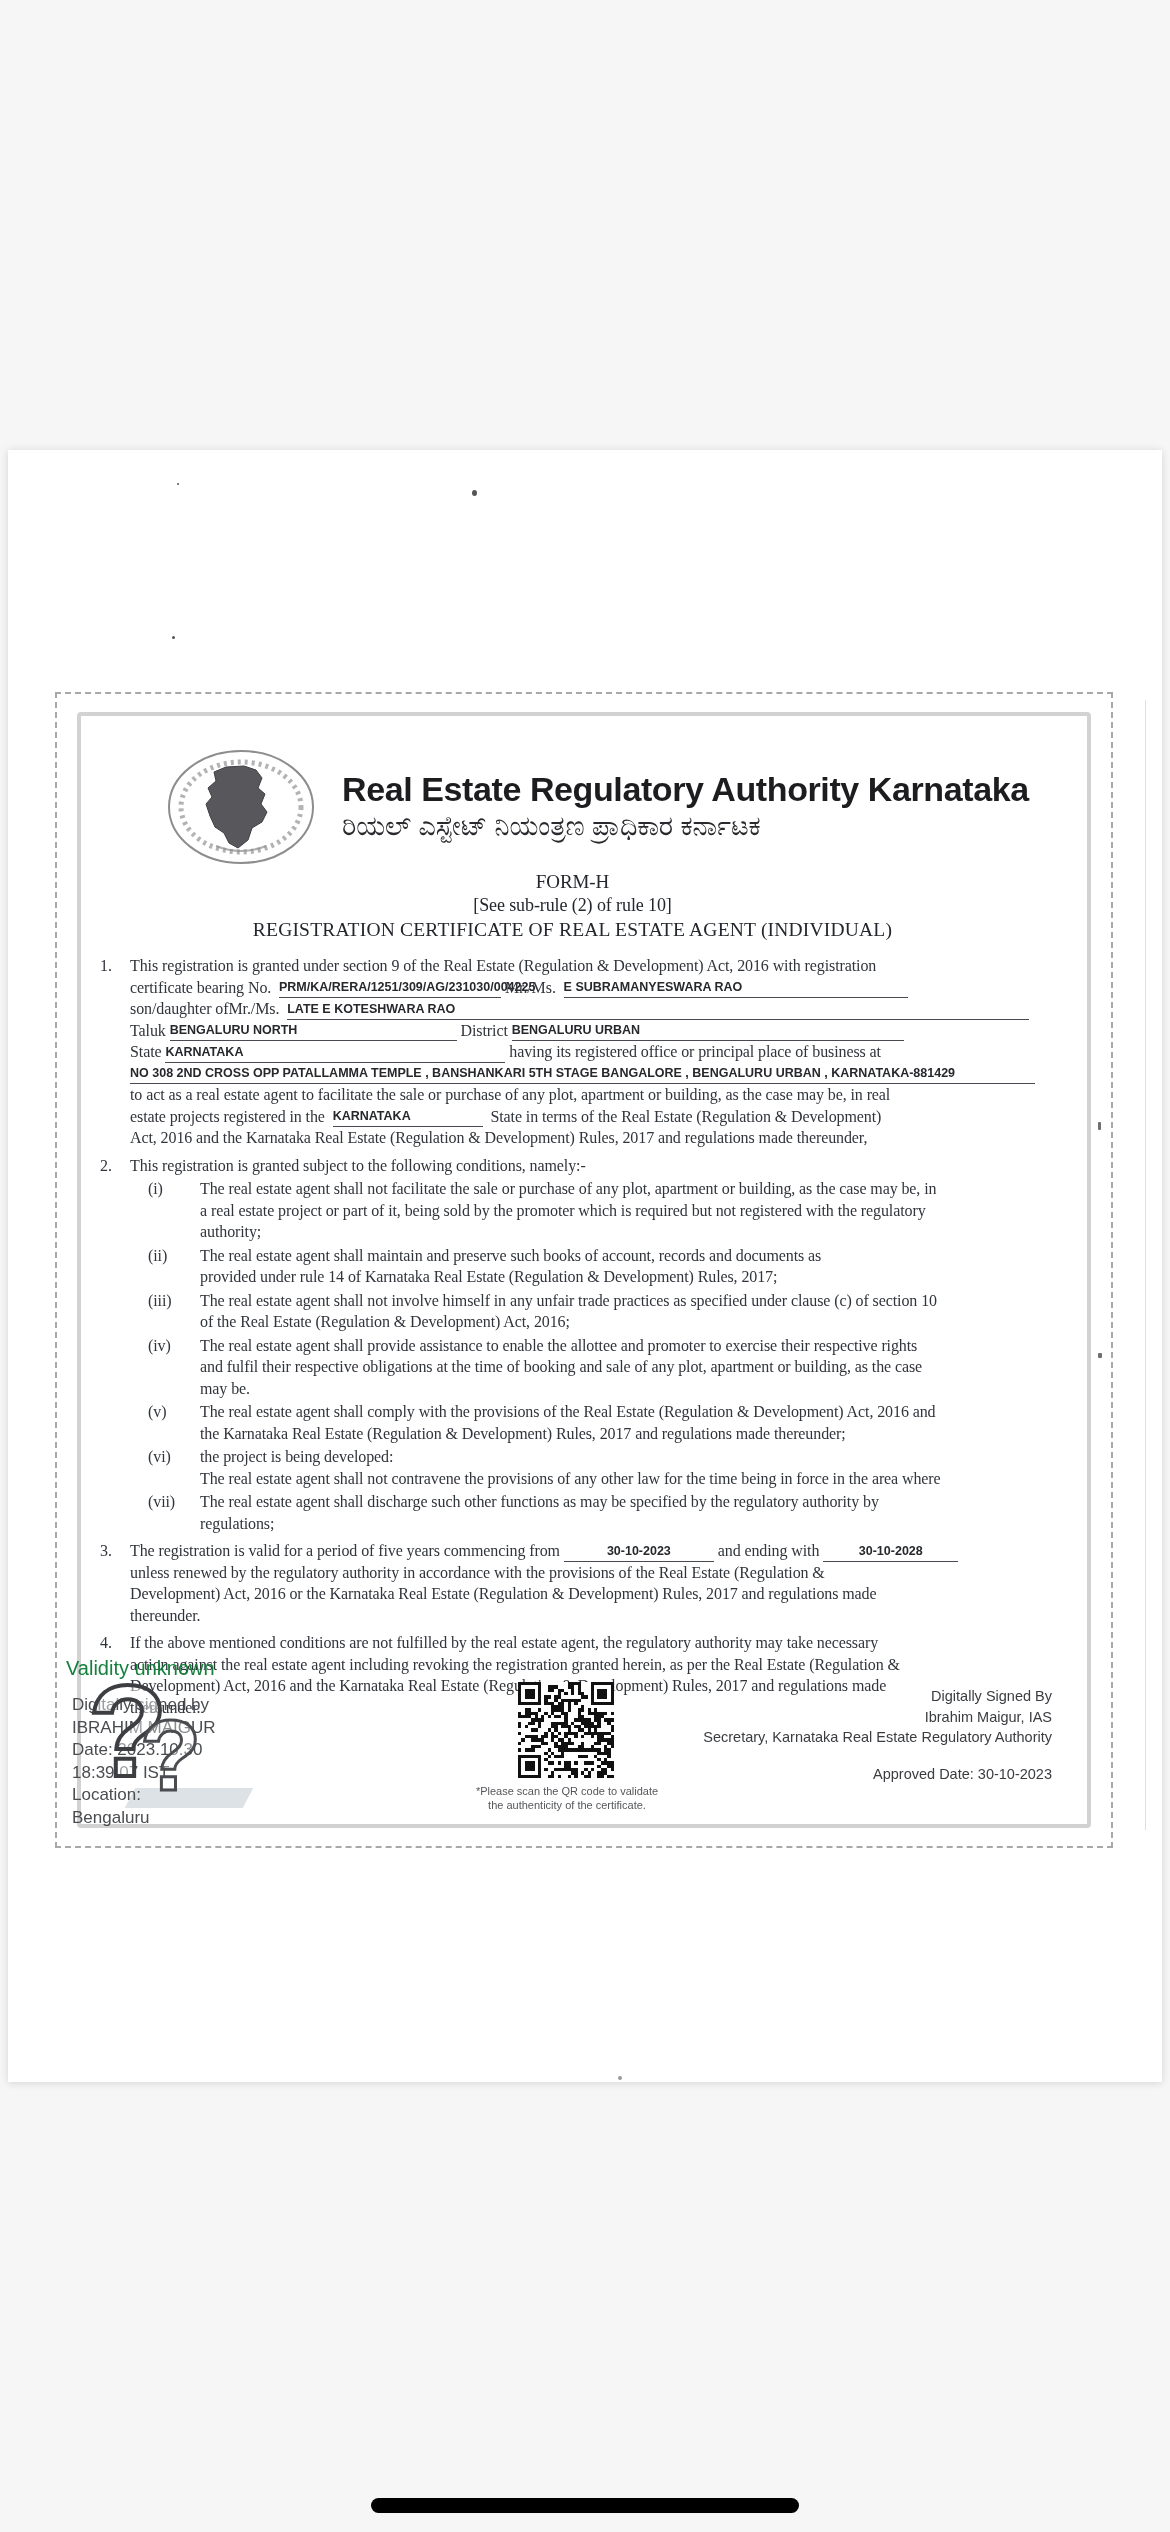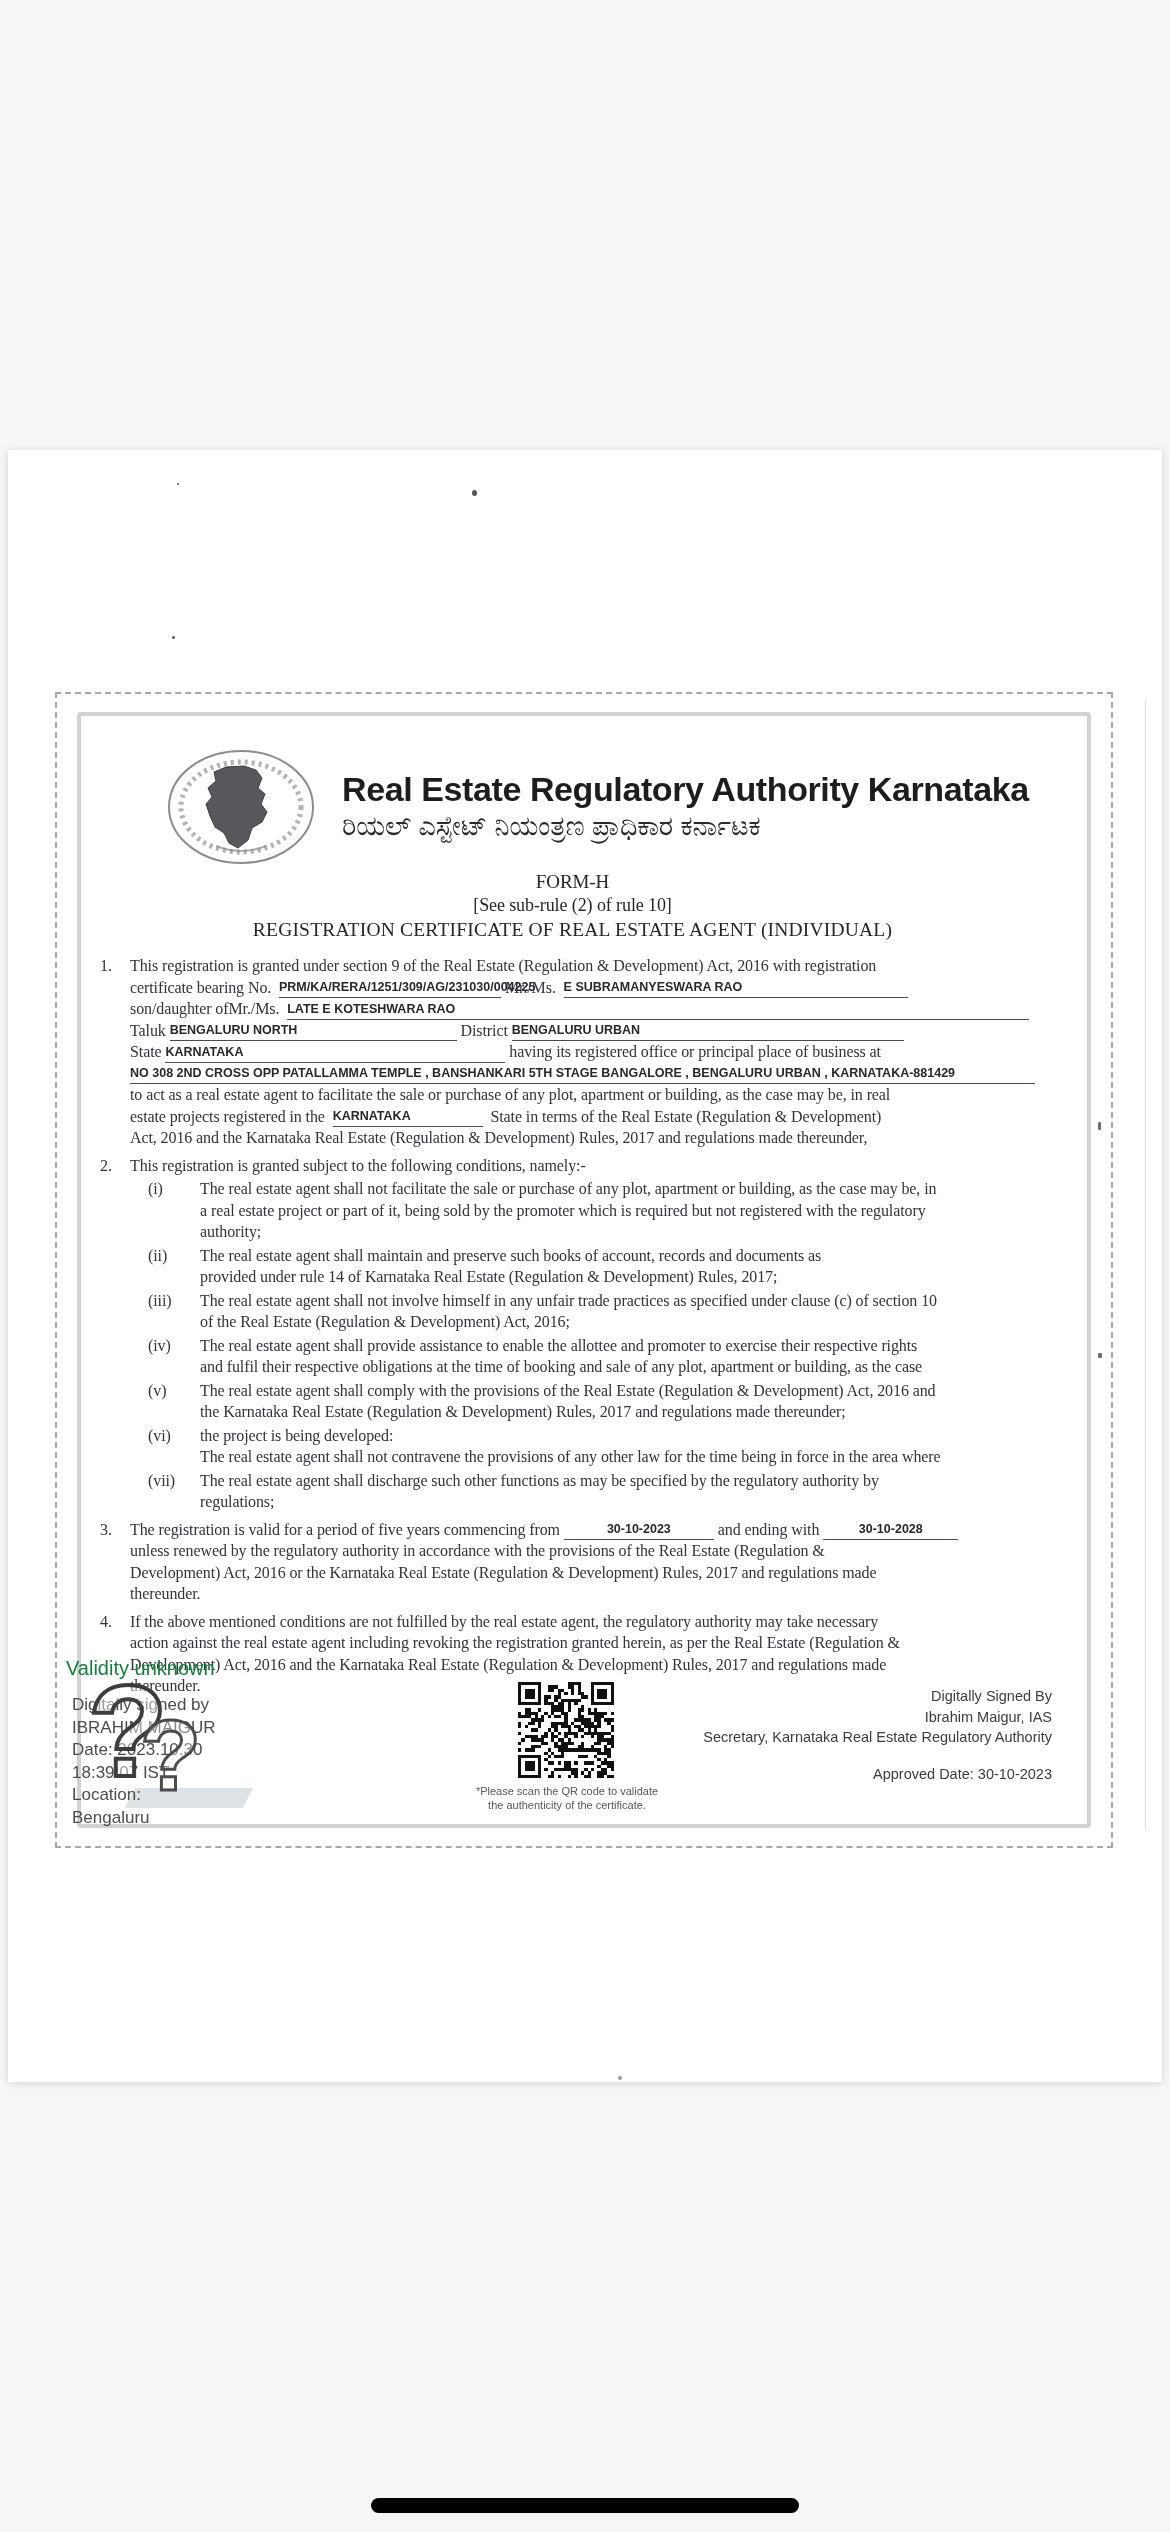--- a/index.html
+++ b/index.html
@@ -215,20 +215,21 @@
       <div class="cond-text">
         <div class="ln">The real estate agent shall not involve himself in any unfair trade practices as specified under clause (c) of section 10</div>
         <div class="ln">of the Real Estate (Regulation &amp; Development) Act, 2016;</div>
       </div>
     </div>
     <div class="cond">
       <div class="cond-label">(iv)</div>
       <div class="cond-text">
         <div class="ln">The real estate agent shall provide assistance to enable the allottee and promoter to exercise their respective rights</div>
         <div class="ln">and fulfil their respective obligations at the time of booking and sale of any plot, apartment or building, as the case</div>
+        <div class="ln">may be.</div>
       </div>
     </div>
     <div class="cond">
       <div class="cond-label">(v)</div>
       <div class="cond-text">
         <div class="ln">The real estate agent shall comply with the provisions of the Real Estate (Regulation &amp; Development) Act, 2016 and</div>
         <div class="ln">the Karnataka Real Estate (Regulation &amp; Development) Rules, 2017 and regulations made thereunder;</div>
       </div>
     </div>
     <div class="cond">

